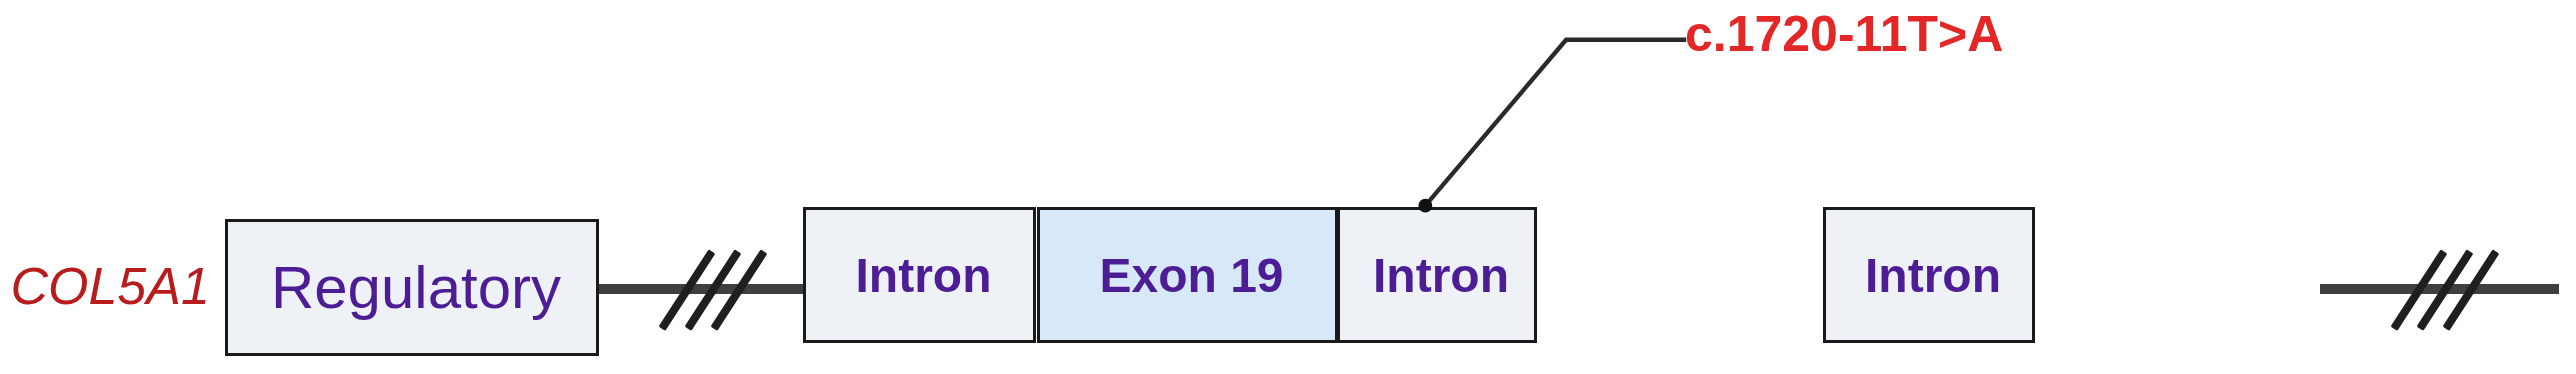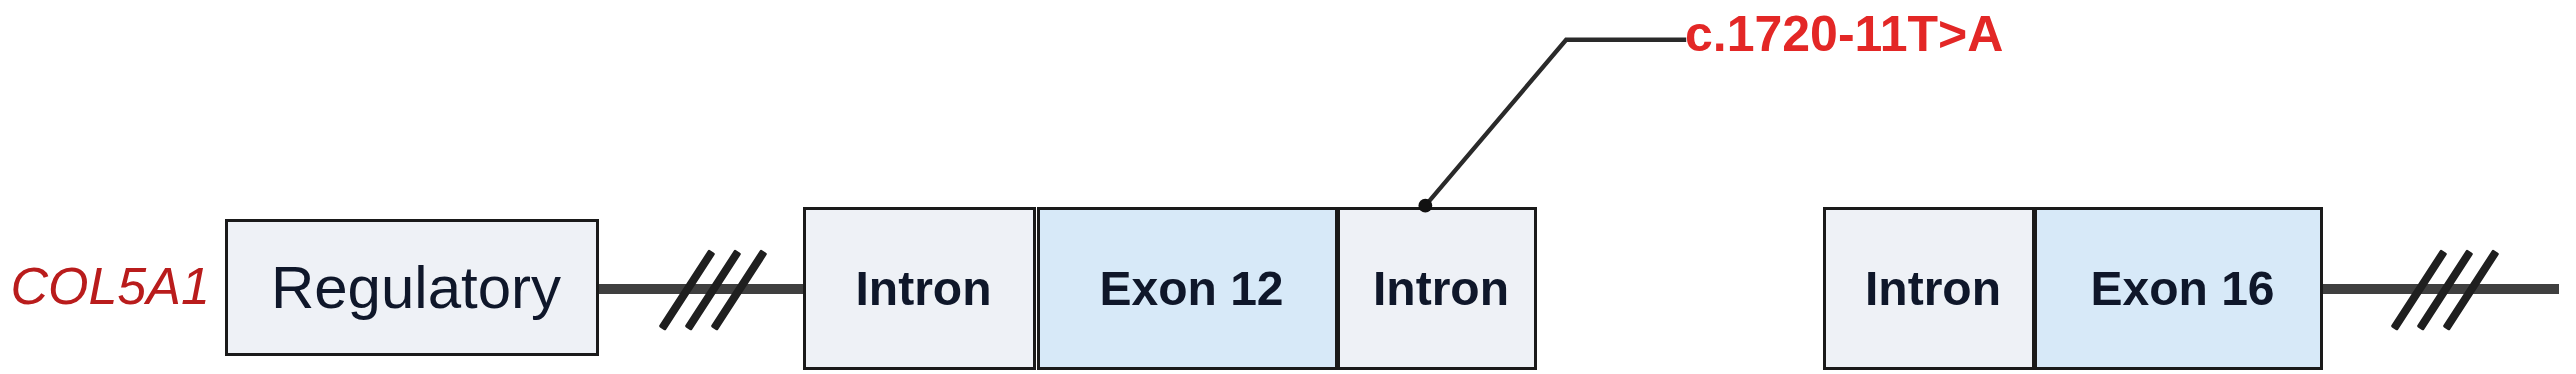--- a/index.html
+++ b/index.html
@@ -39,31 +39,31 @@
   .wire-left  { left: 596px;  width: 213px; }
   .wire-right { left: 2320px; width: 239px; }
   .box {
     position: absolute;
     box-sizing: border-box;
     border: 3.5px solid var(--border-color);
     display: flex;
     align-items: center;
     justify-content: center;
     white-space: nowrap;
-    color: #0f172a;
+    color: #4c1d95;
     padding-left: 8px;
   }
   .box-regulatory {
     left: 225px; top: 219px; width: 374px; height: 137px;
     background: var(--intron-fill);
     font-size: 60px;
     font-weight: 400;
   }
   .strip-box {
-    top: 207px; height: 163px;
+    top: 207px; height: 136px;
     font-size: 48px;
     font-weight: 700;
   }
   .intron { background: var(--intron-fill); }
   .exon   { background: var(--exon-fill); }
   .b-i1  { left: 803px;  width: 233px; }
   .b-e14 { left: 1037px; width: 301px; }
   .b-i2  { left: 1337px; width: 200px; }
   .b-e15 { left: 1538px; width: 285px; }
   .b-i3  { left: 1823px; width: 212px; }
@@ -120,24 +120,23 @@
   </div>
   <div class="break-marks break-right">
     <span class="slash slash-1"></span>
     <span class="slash slash-2"></span>
     <span class="slash slash-3"></span>
   </div>
 
   <div class="box box-regulatory">Regulatory</div>
 
   <div class="box strip-box intron b-i1">Intron</div>
-  <div class="box strip-box exon b-e14">Exon 12</div>
+  <div class="box strip-box exon b-e14">Exon 19</div>
   <div class="box strip-box intron b-i2">Intron</div>
   <div class="box strip-box intron b-i3">Intron</div>
-  <div class="box strip-box exon b-e16">Exon 16</div>
 
   <svg class="leader-svg" viewBox="0 0 2982 434" xmlns="http://www.w3.org/2000/svg">
     <polyline points="1650,238 1813,46 1952,46" fill="none" stroke="#2a2a2a" stroke-width="5"></polyline>
     <circle cx="1650" cy="238" r="8" fill="#111111"></circle>
   </svg>
 
   <div class="mutation-label">c.1720-11T&gt;A</div>
 
 </div>
 

